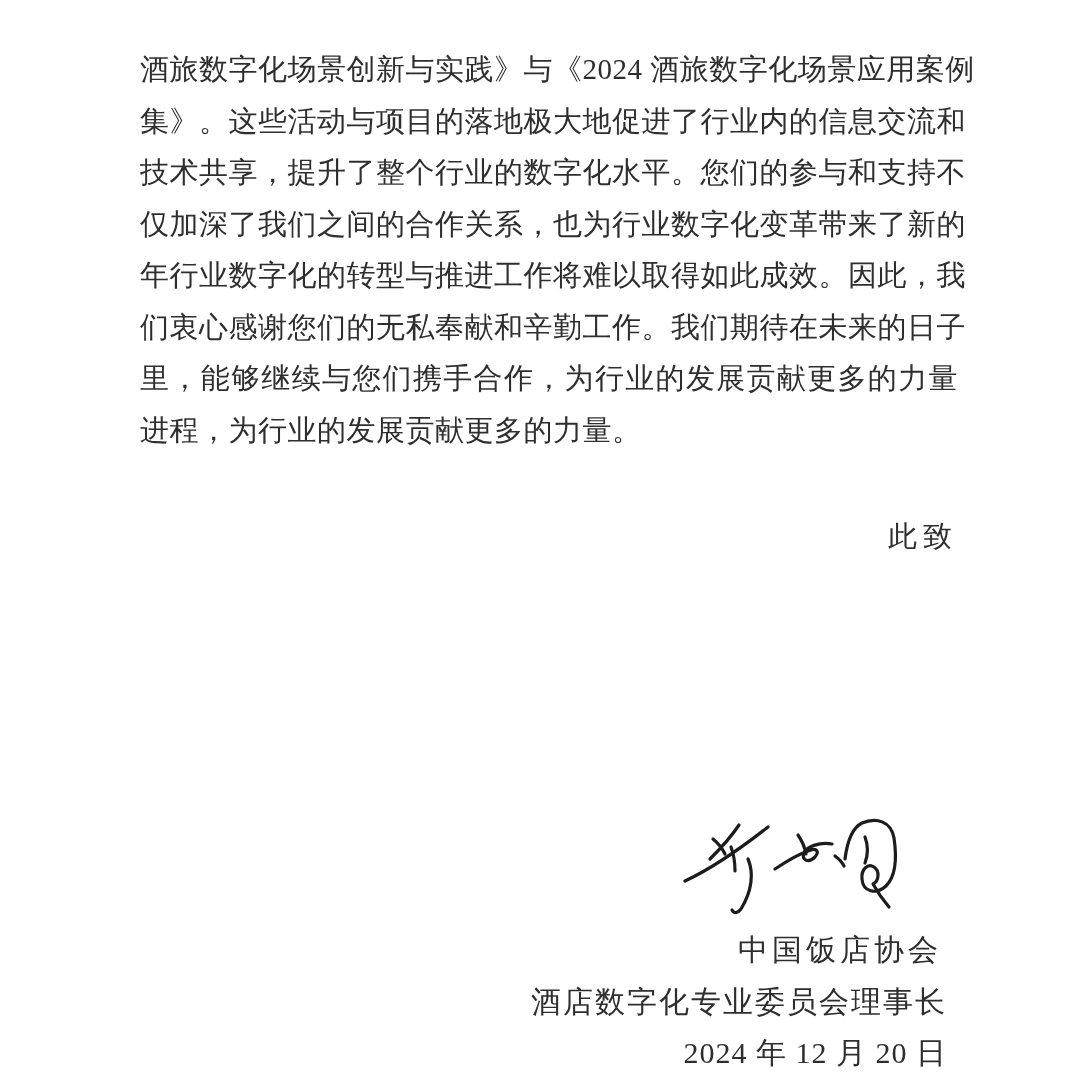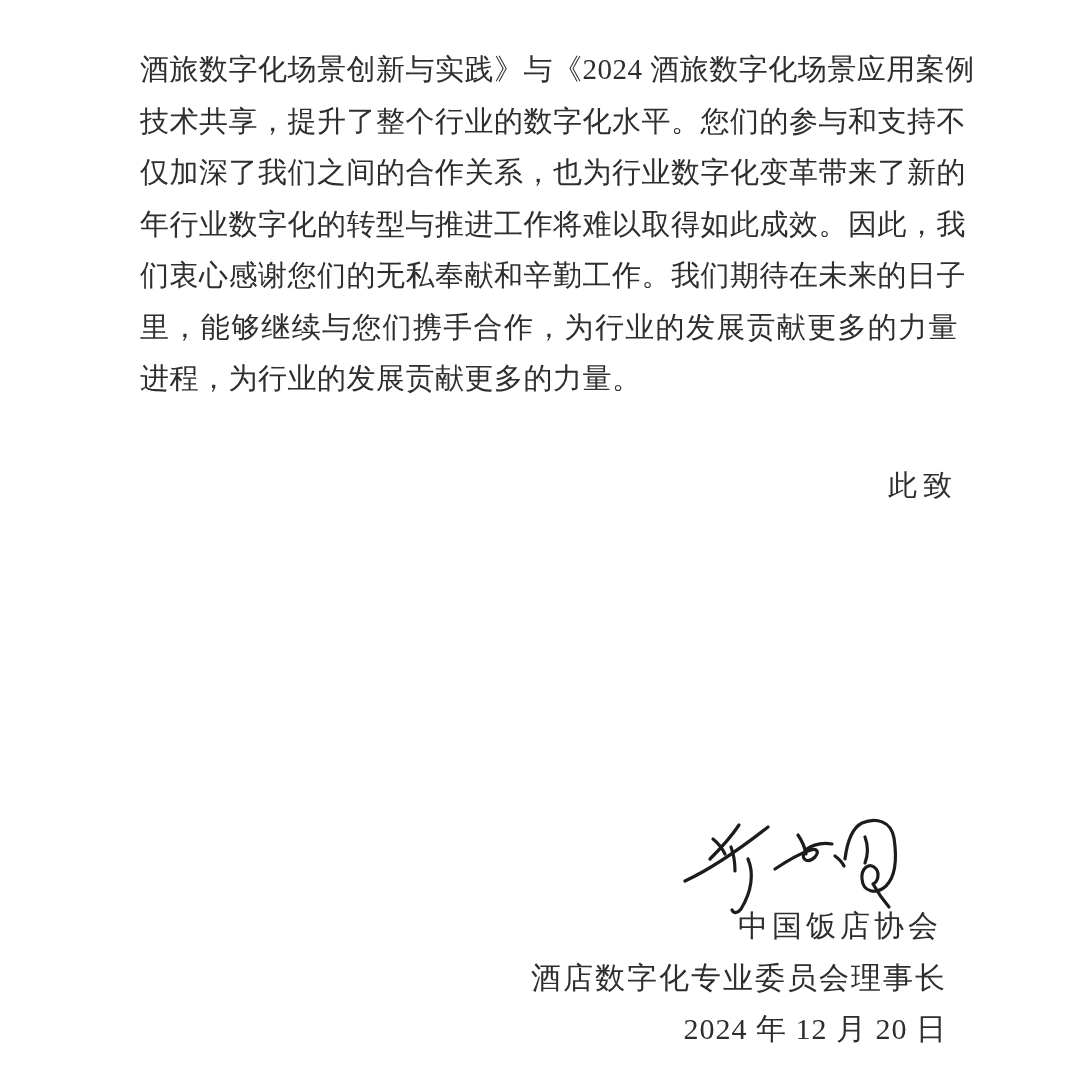--- a/index.html
+++ b/index.html
@@ -70,21 +70,21 @@
   }
   .signature path {
     fill: none;
     stroke: #1c1c1c;
     stroke-width: 3.2;
     stroke-linecap: round;
     stroke-linejoin: round;
   }
   .signoff {
     position: absolute;
-    top: 868px;
+    top: 892px;
     right: 133px;
     text-align: right;
     font-size: 30px;
     line-height: 51.5px;
   }
   .signoff-org {
     padding-right: 5px;
     letter-spacing: 4px;
   }
   .signoff-title {
@@ -96,20 +96,21 @@
 </style>
 </head>
 <body>
 
 <div class="page">
 
   <div class="letter-body">
 
     <div class="para-1">
       <div class="line">酒旅数字化场景创新与实践》与《2024 酒旅数字化场景应用案例</div>
+      <div class="line">集》。这些活动与项目的落地极大地促进了行业内的信息交流和</div>
       <div class="line">技术共享，提升了整个行业的数字化水平。您们的参与和支持不</div>
       <div class="line">仅加深了我们之间的合作关系，也为行业数字化变革带来了新的</div>
       <div class="line">年行业数字化的转型与推进工作将难以取得如此成效。因此，我</div>
       <div class="line">们衷心感谢您们的无私奉献和辛勤工作。我们期待在未来的日子</div>
       <div class="line">里，能够继续与您们携手合作，为行业的发展贡献更多的力量</div>
       <div class="line last">进程，为行业的发展贡献更多的力量。</div>
     </div>
 
 
     <div class="salute-block">

